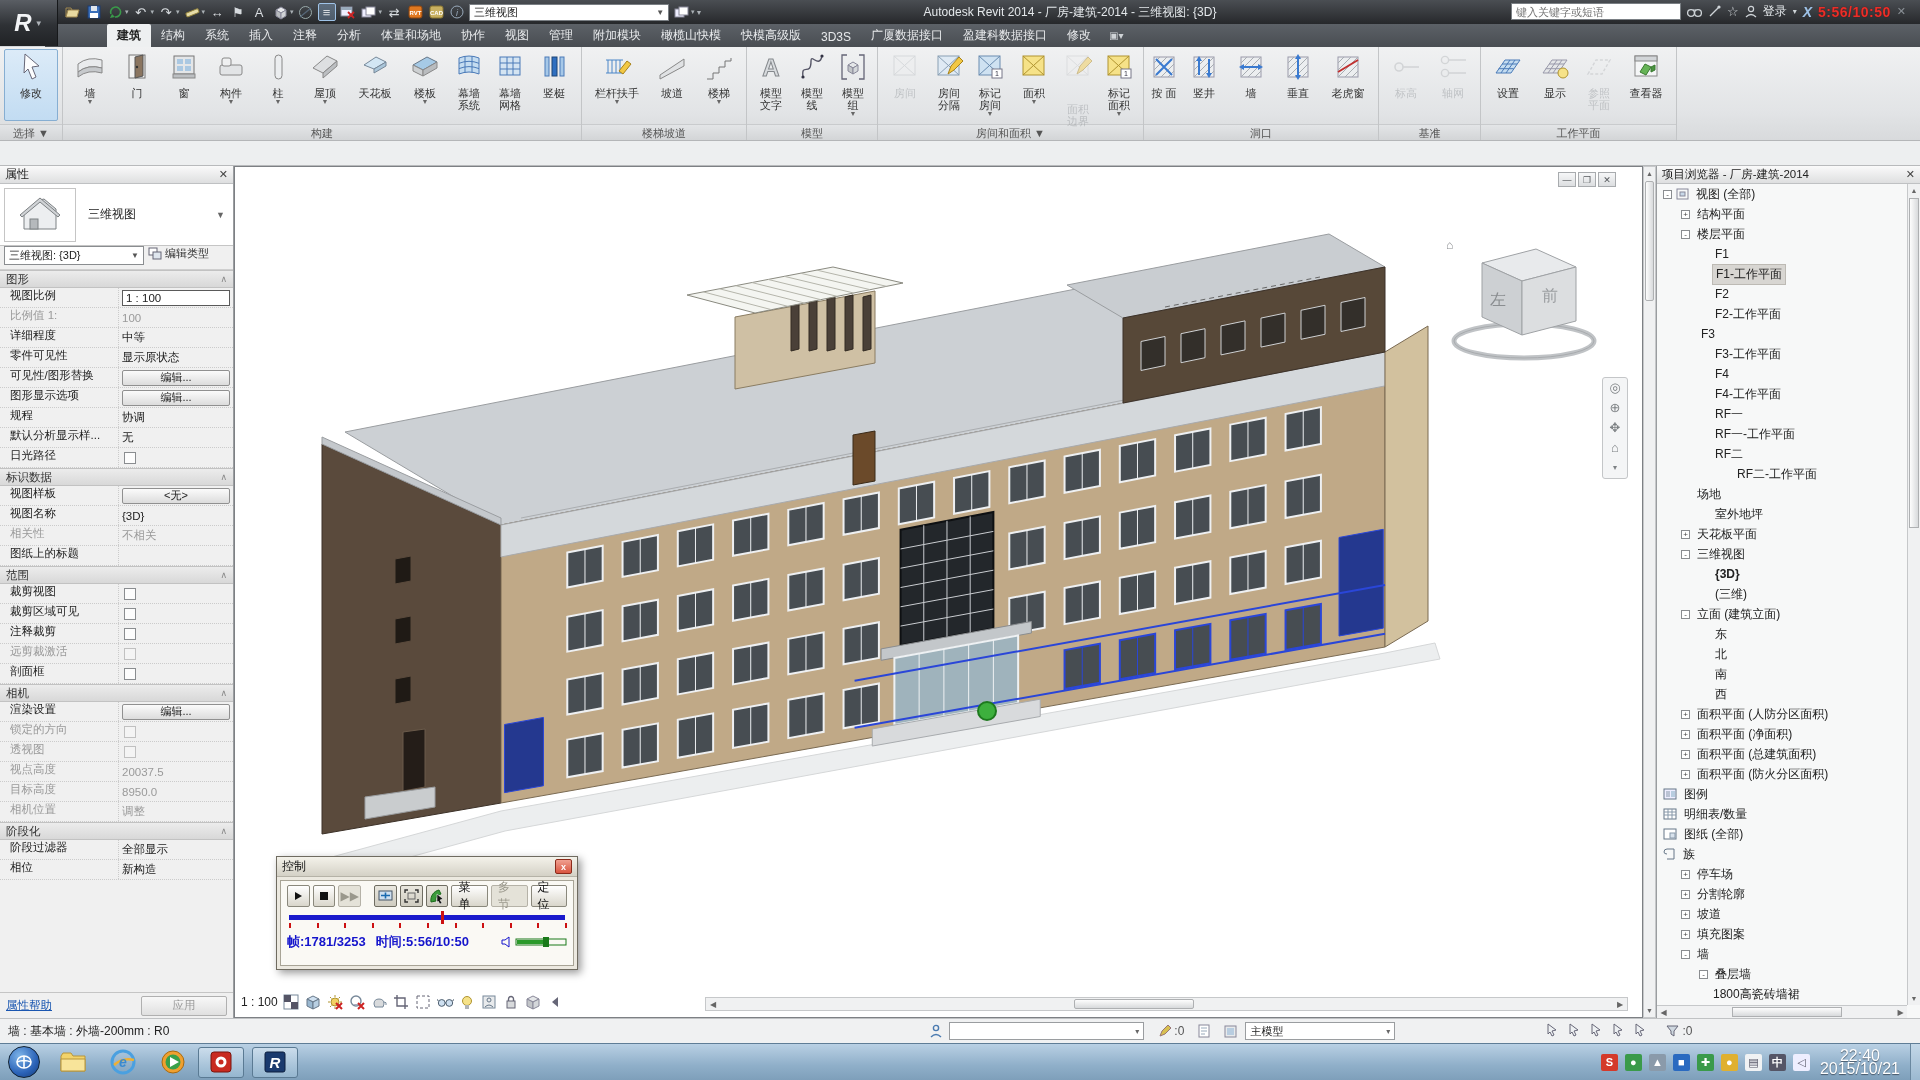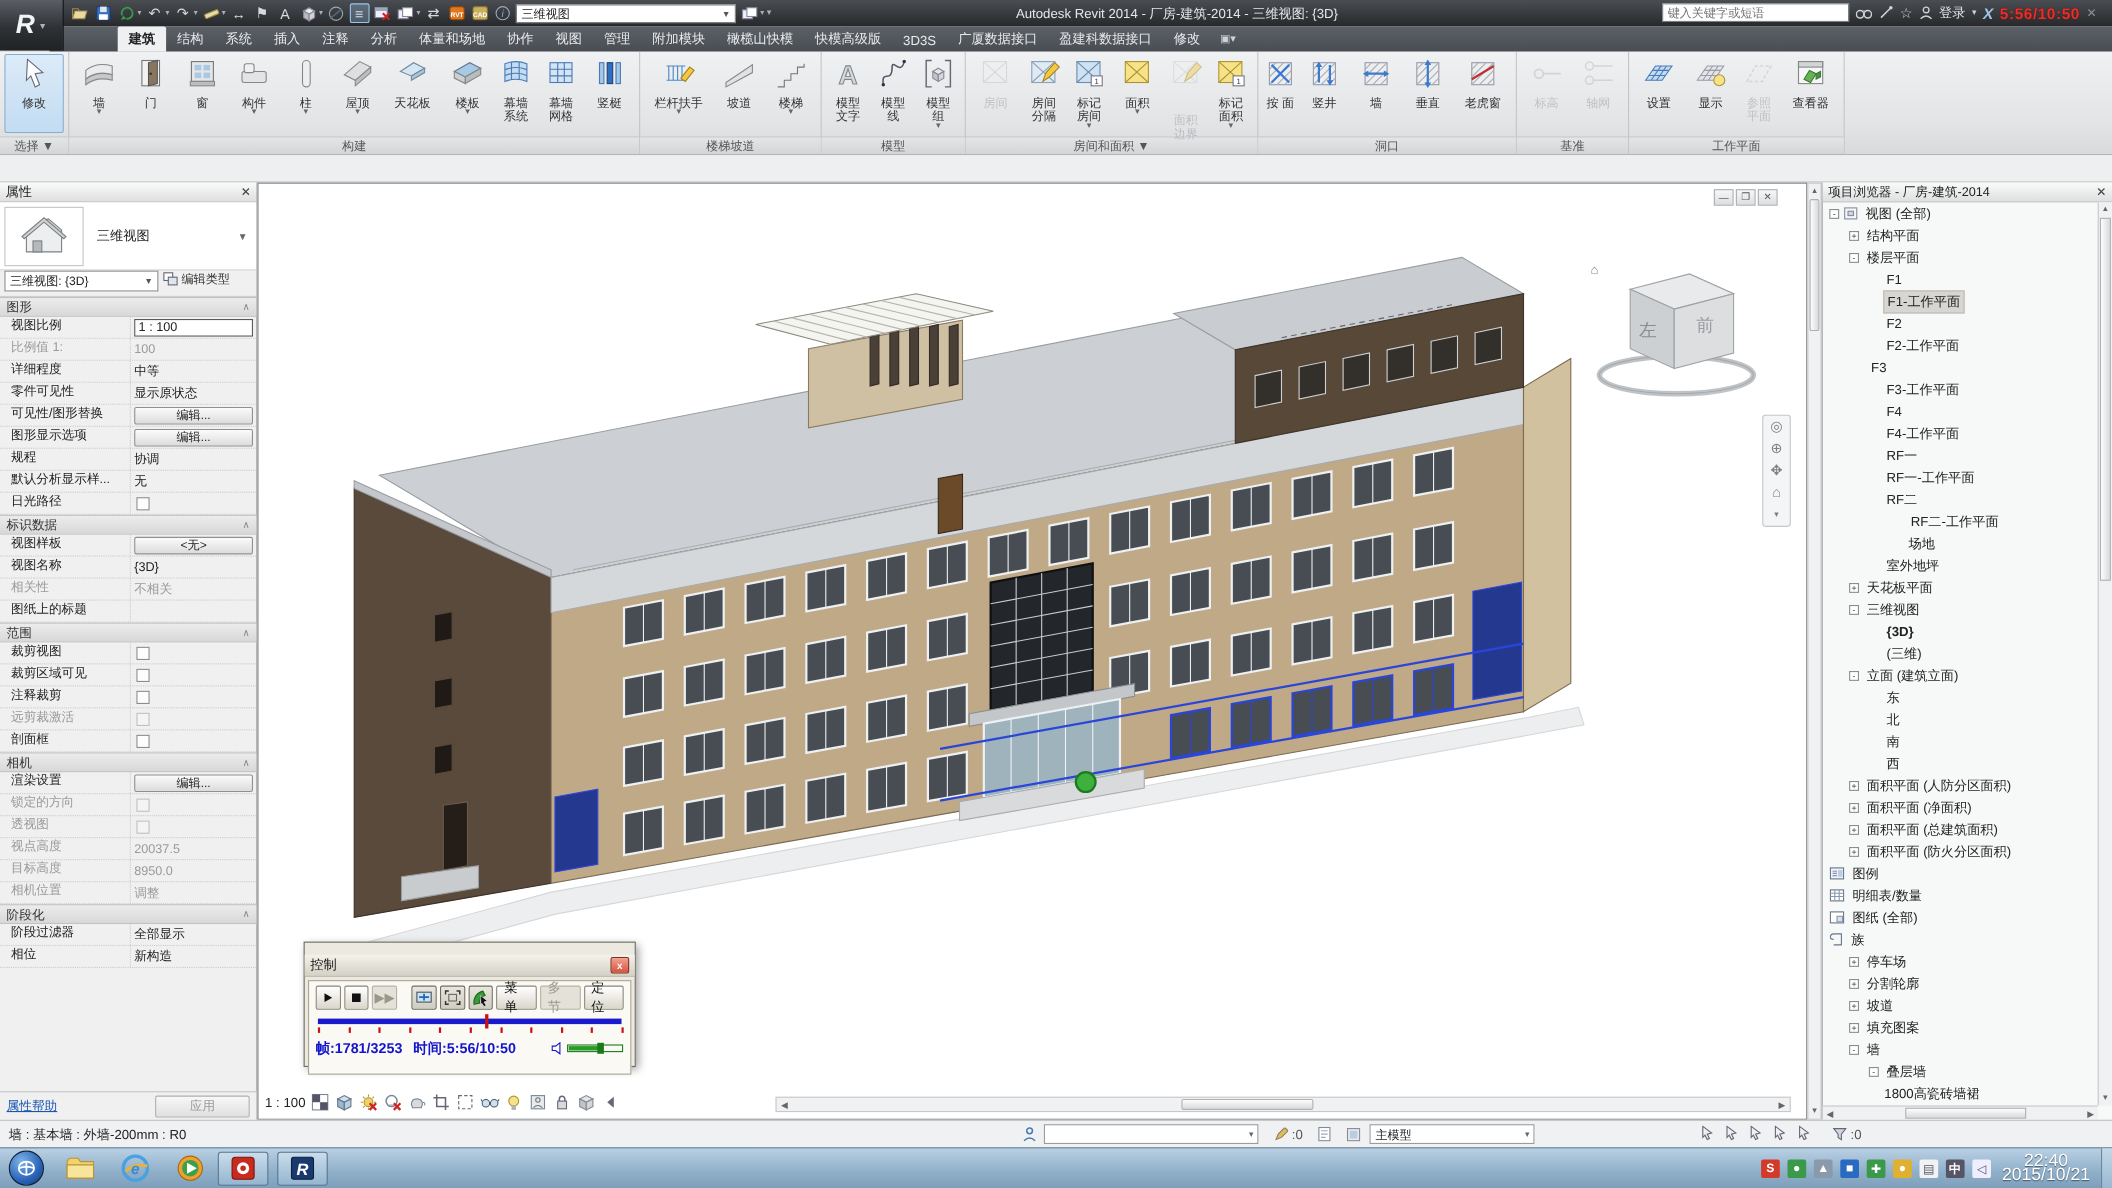--- a/index.html
+++ b/index.html
@@ -88,21 +88,21 @@
 .viewbar .vchip{width:17px;height:17px;display:inline-flex;align-items:center;justify-content:center;}
 .hscroll{position:absolute;left:470px;right:14px;bottom:6px;height:14px;background:#f0f1f2;border:1px solid #c6c8ca;display:flex;align-items:center;}
 .hscroll .arr{width:14px;text-align:center;font-size:8px;color:#666;}
 .hscroll .thumb{position:absolute;left:40%;width:120px;top:1px;bottom:1px;background:linear-gradient(#fdfdfd,#d8dadc);border:1px solid #aeb0b2;border-radius:2px;}
 .canvas-vscroll{position:absolute;left:1643px;top:0;width:13px;height:852px;background:#f0f1f2;border:1px solid #c6c8ca;}
 .canvas-vscroll .arr{height:13px;text-align:center;font-size:7px;color:#666;line-height:13px;}
 .canvas-vscroll .thumb{position:absolute;left:1px;right:1px;top:14px;height:120px;background:linear-gradient(90deg,#fdfdfd,#d8dadc);border:1px solid #aeb0b2;border-radius:2px;}
 
 
 .ctl{position:absolute;left:41px;top:689px;width:302px;height:114px;background:#ece9e0;border:1px solid #6f6b60;box-shadow:3px 3px 8px rgba(0,0,0,.4);}
-.ctl-title{height:20px;background:linear-gradient(#f4f2ea,#d4d1c6);display:flex;align-items:center;padding:0 5px;font-size:12px;color:#111;border-bottom:1px solid #b5b2a7;margin-top:11px;}
+.ctl-title{height:20px;background:linear-gradient(#f4f2ea,#d4d1c6);display:flex;align-items:center;padding:0 5px;font-size:12px;color:#111;border-bottom:1px solid #b5b2a7;}
 .ctl-close{margin-left:auto;width:17px;height:15px;background:linear-gradient(#f0a090,#d9543f);border:1px solid #8a2a1a;border-radius:2px;color:#fff;font-size:9px;font-weight:bold;display:flex;align-items:center;justify-content:center;}
 .ctl-inner{margin:3px;border:1px solid #a8a496;background:#faf9f4;padding:4px 6px;height:86px;}
 .ctl-btns{display:flex;align-items:center;gap:3px;}
 .cbtn{height:22px;border:1px solid #8a887c;background:linear-gradient(#ffffff,#d9d6cb);border-radius:2px;display:inline-flex;align-items:center;justify-content:center;font-size:12px;color:#111;padding:0 6px;}
 .cbtn.sq{width:24px;padding:0;}
 .cbtn.tog{background:linear-gradient(#e9e7de,#cfccc0);border-color:#6f6d62;}
 .cbtn.dis{color:#9a988c;border-color:#b5b2a7;background:#e4e2d8;}
 .ctl-timeline{position:relative;height:16px;margin-top:6px;}
 .ctl-bar{position:absolute;left:2px;right:2px;top:2px;height:5px;background:#1a1acc;}
 .ctl-mark{position:absolute;top:-2px;width:3px;height:13px;background:#cc1111;}
@@ -1263,21 +1263,21 @@
             <span class="lab">RF一-工作平面</span>
           </div>
           <div class="trow" style="padding-left: 42px;">
             <span style="width: 13px; display: inline-block;"></span>
             <span class="lab">RF二</span>
           </div>
           <div class="trow" style="padding-left: 64px;">
             <span style="width: 13px; display: inline-block;"></span>
             <span class="lab">RF二-工作平面</span>
           </div>
-          <div class="trow" style="padding-left: 62px; align-items: flex-end;">
+          <div class="trow" style="padding-left: 24px; align-items: flex-end;">
             <span style="width: 13px; display: inline-block;"></span>
             <span class="lab">场地</span>
           </div>
           <div class="trow" style="padding-left: 42px;">
             <span style="width: 13px; display: inline-block;"></span>
             <span class="lab">室外地坪</span>
           </div>
           <div class="trow" style="padding-left: 24px;">
             <span class="tg">+</span>
             <span class="lab">天花板平面</span>

